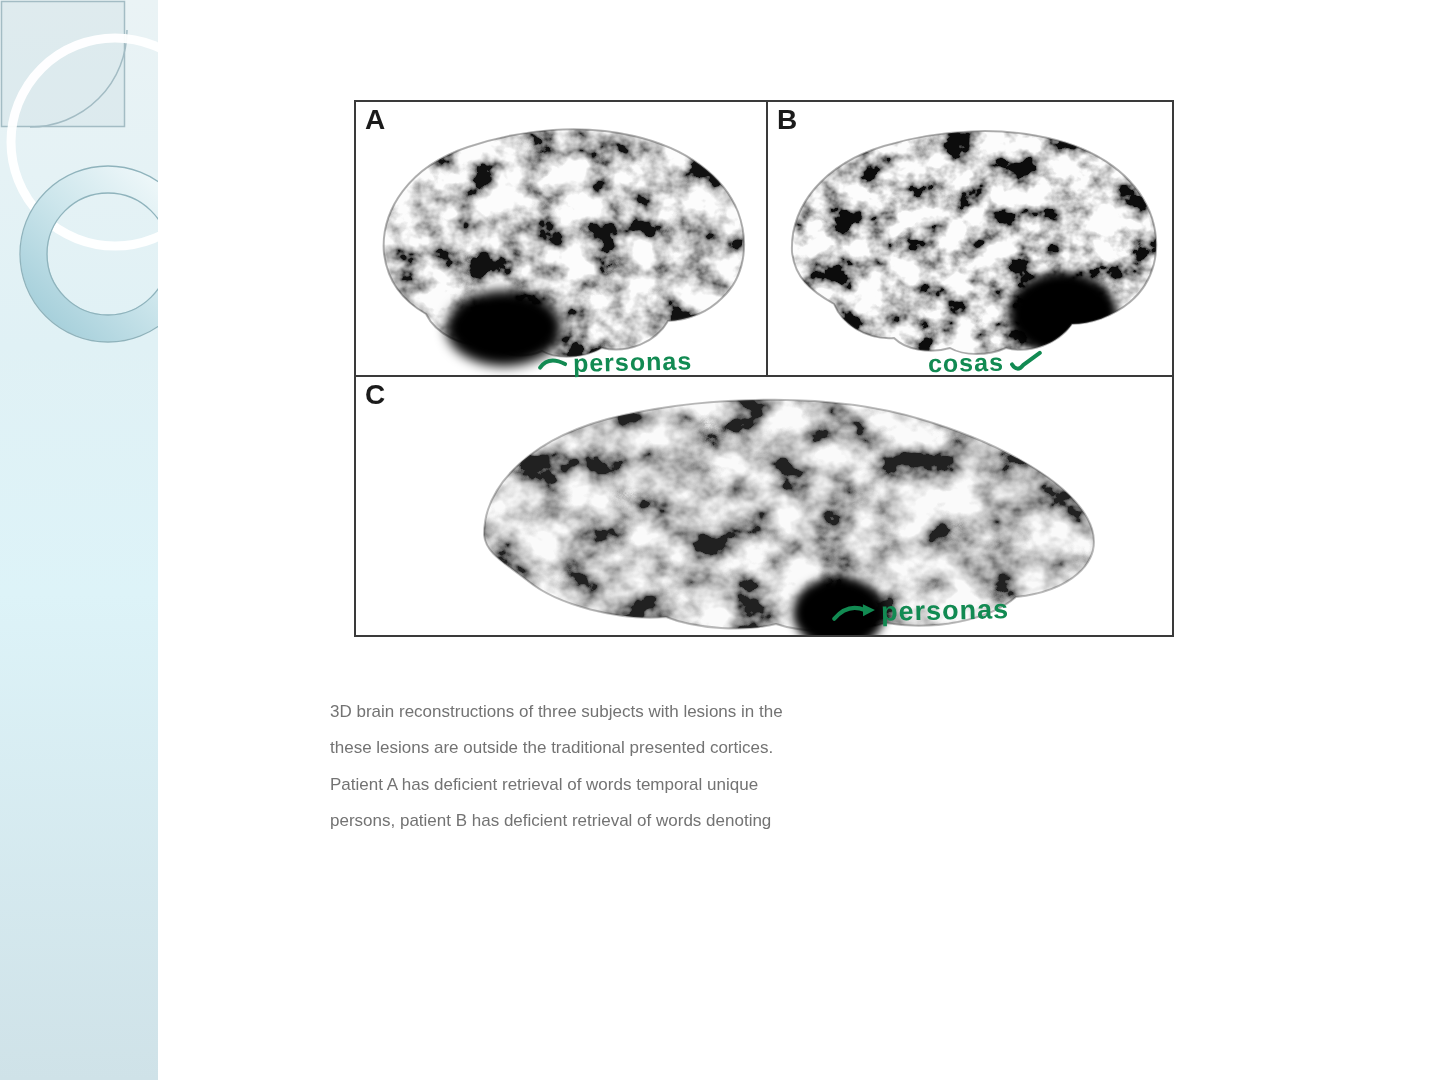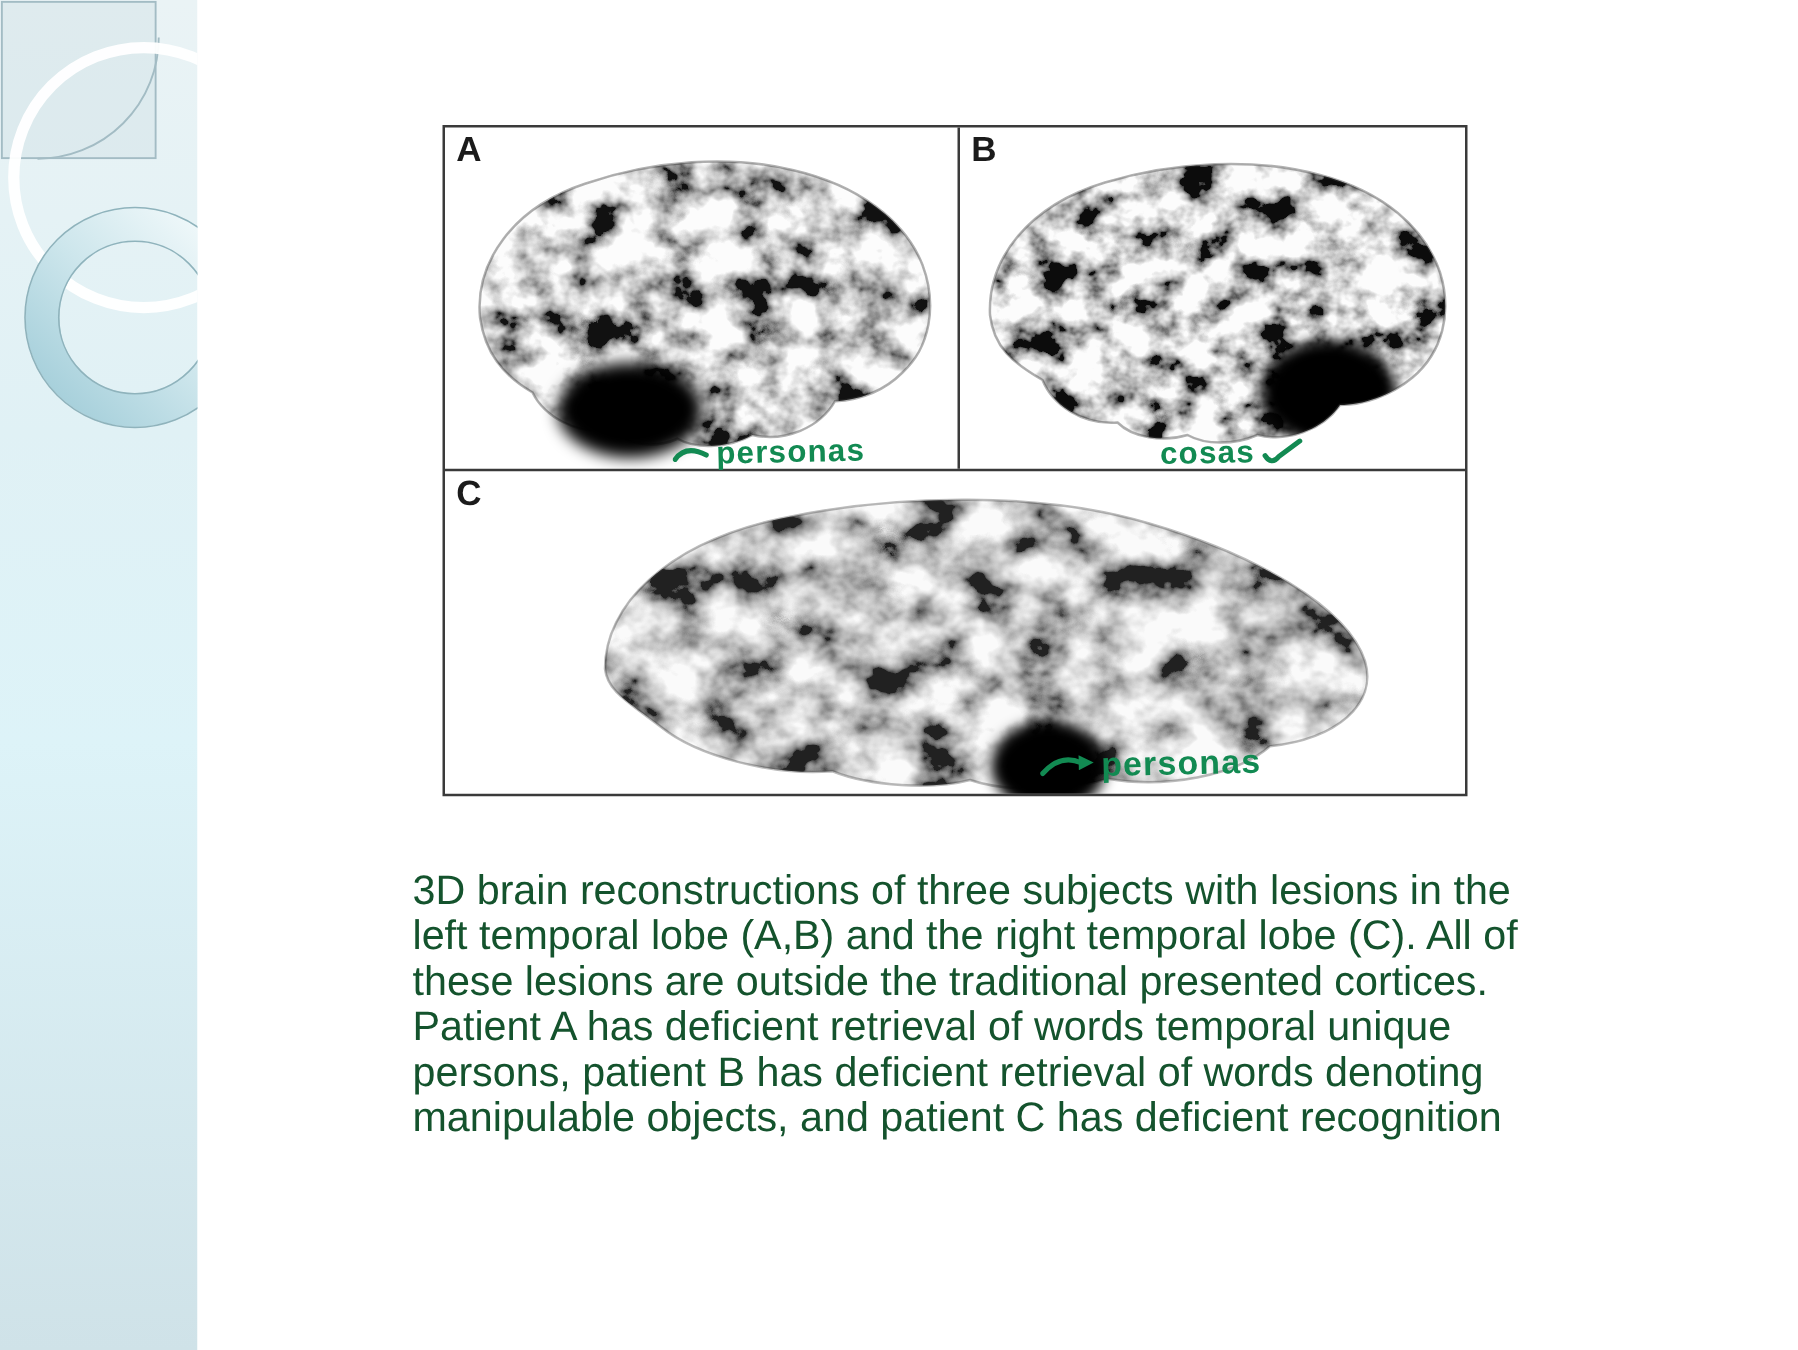--- a/index.html
+++ b/index.html
@@ -35,21 +35,21 @@
     transform:rotate(-1.2deg); white-space:nowrap;
   }
   .annotation svg { flex:0 0 auto; }
   .annotation-a { left:182px; top:246px; }
   .annotation-b { left:160px; top:246px; }
   .annotation-c { left:476px; top:219px; font-size:27px; }
 
   
   .caption {
     position:absolute; left:330px; top:694px;
-    color:#14532d; font-size:33px; line-height:36.4px;
+    color:#737373; font-size:17px; line-height:36.4px;
   }
   .caption div { white-space:nowrap; }
 </style>
 </head>
 <body>
 
 <div class="slide">
 
   <div class="sidebar">
     <svg width="158" height="1080" viewBox="0 0 158 1080">
@@ -168,20 +168,18 @@
           <path d="M2,16 C12,5 22,3 33,8" stroke="#128a52" stroke-width="4" fill="none" stroke-linecap="round"></path>
           <path d="M31,2 L43,8 L31,14 Z" fill="#128a52"></path>
         </svg>
         <span>personas</span>
       </div>
     </div>
   </div>
 
   <div class="caption">
     <div>3D brain reconstructions of three subjects with lesions in the</div>
-    <div>left temporal lobe (A,B) and the right temporal lobe (C). All of</div>
     <div>these lesions are outside the traditional presented cortices.</div>
     <div>Patient A has deficient retrieval of words temporal unique</div>
     <div>persons, patient B has deficient retrieval of words denoting</div>
-    <div>manipulable objects, and patient C has deficient recognition</div>
   </div>
 
 </div>
 
 </body></html>

